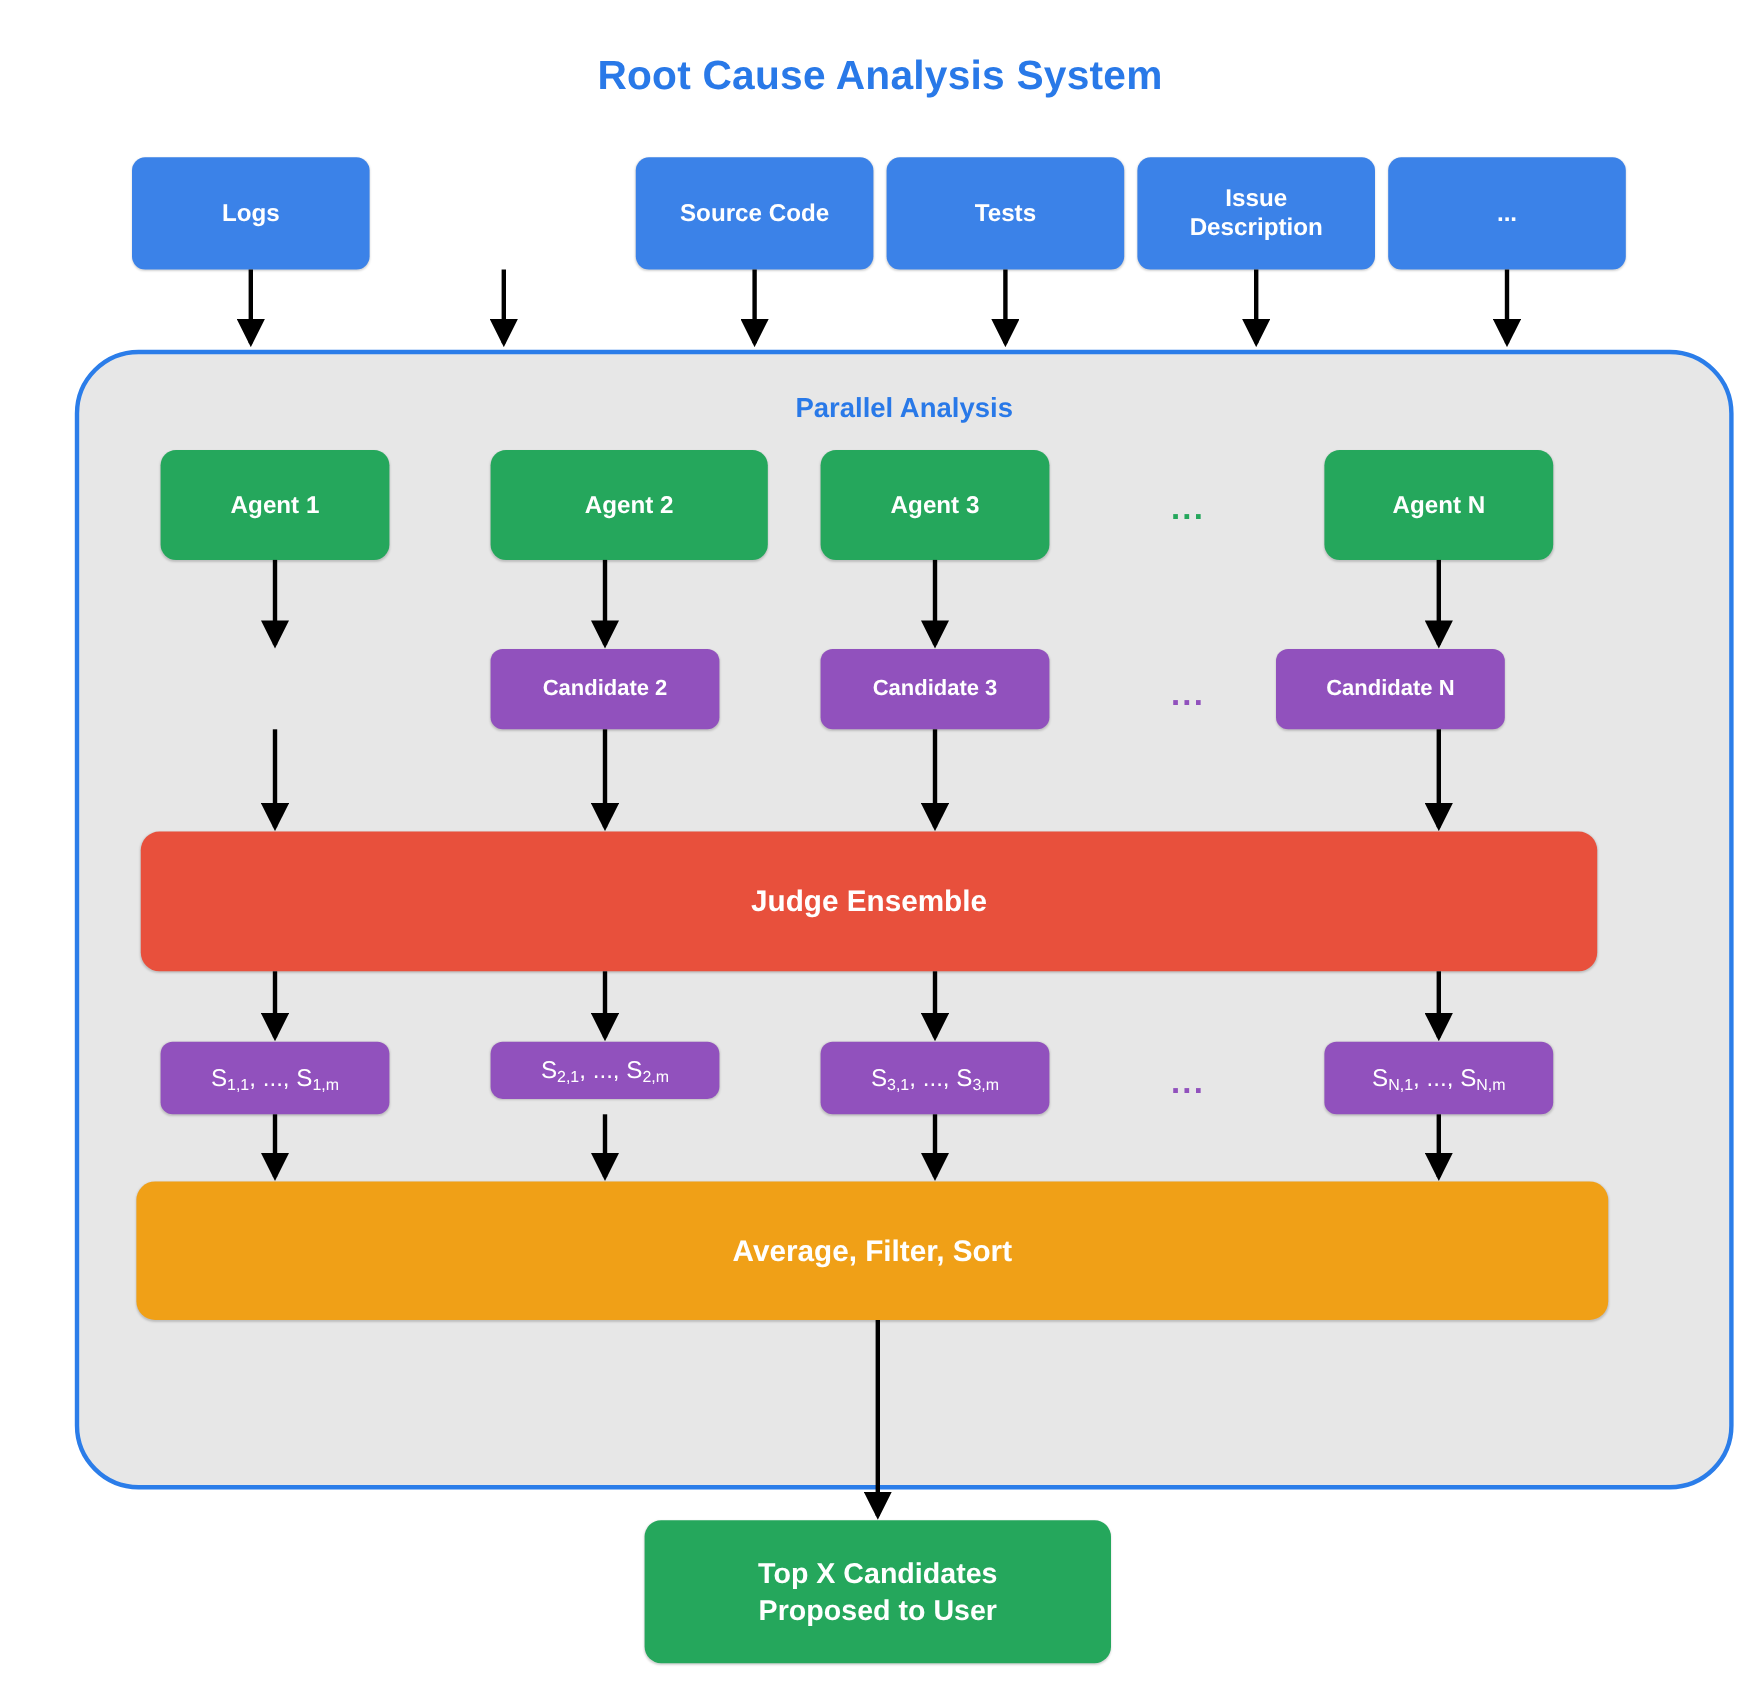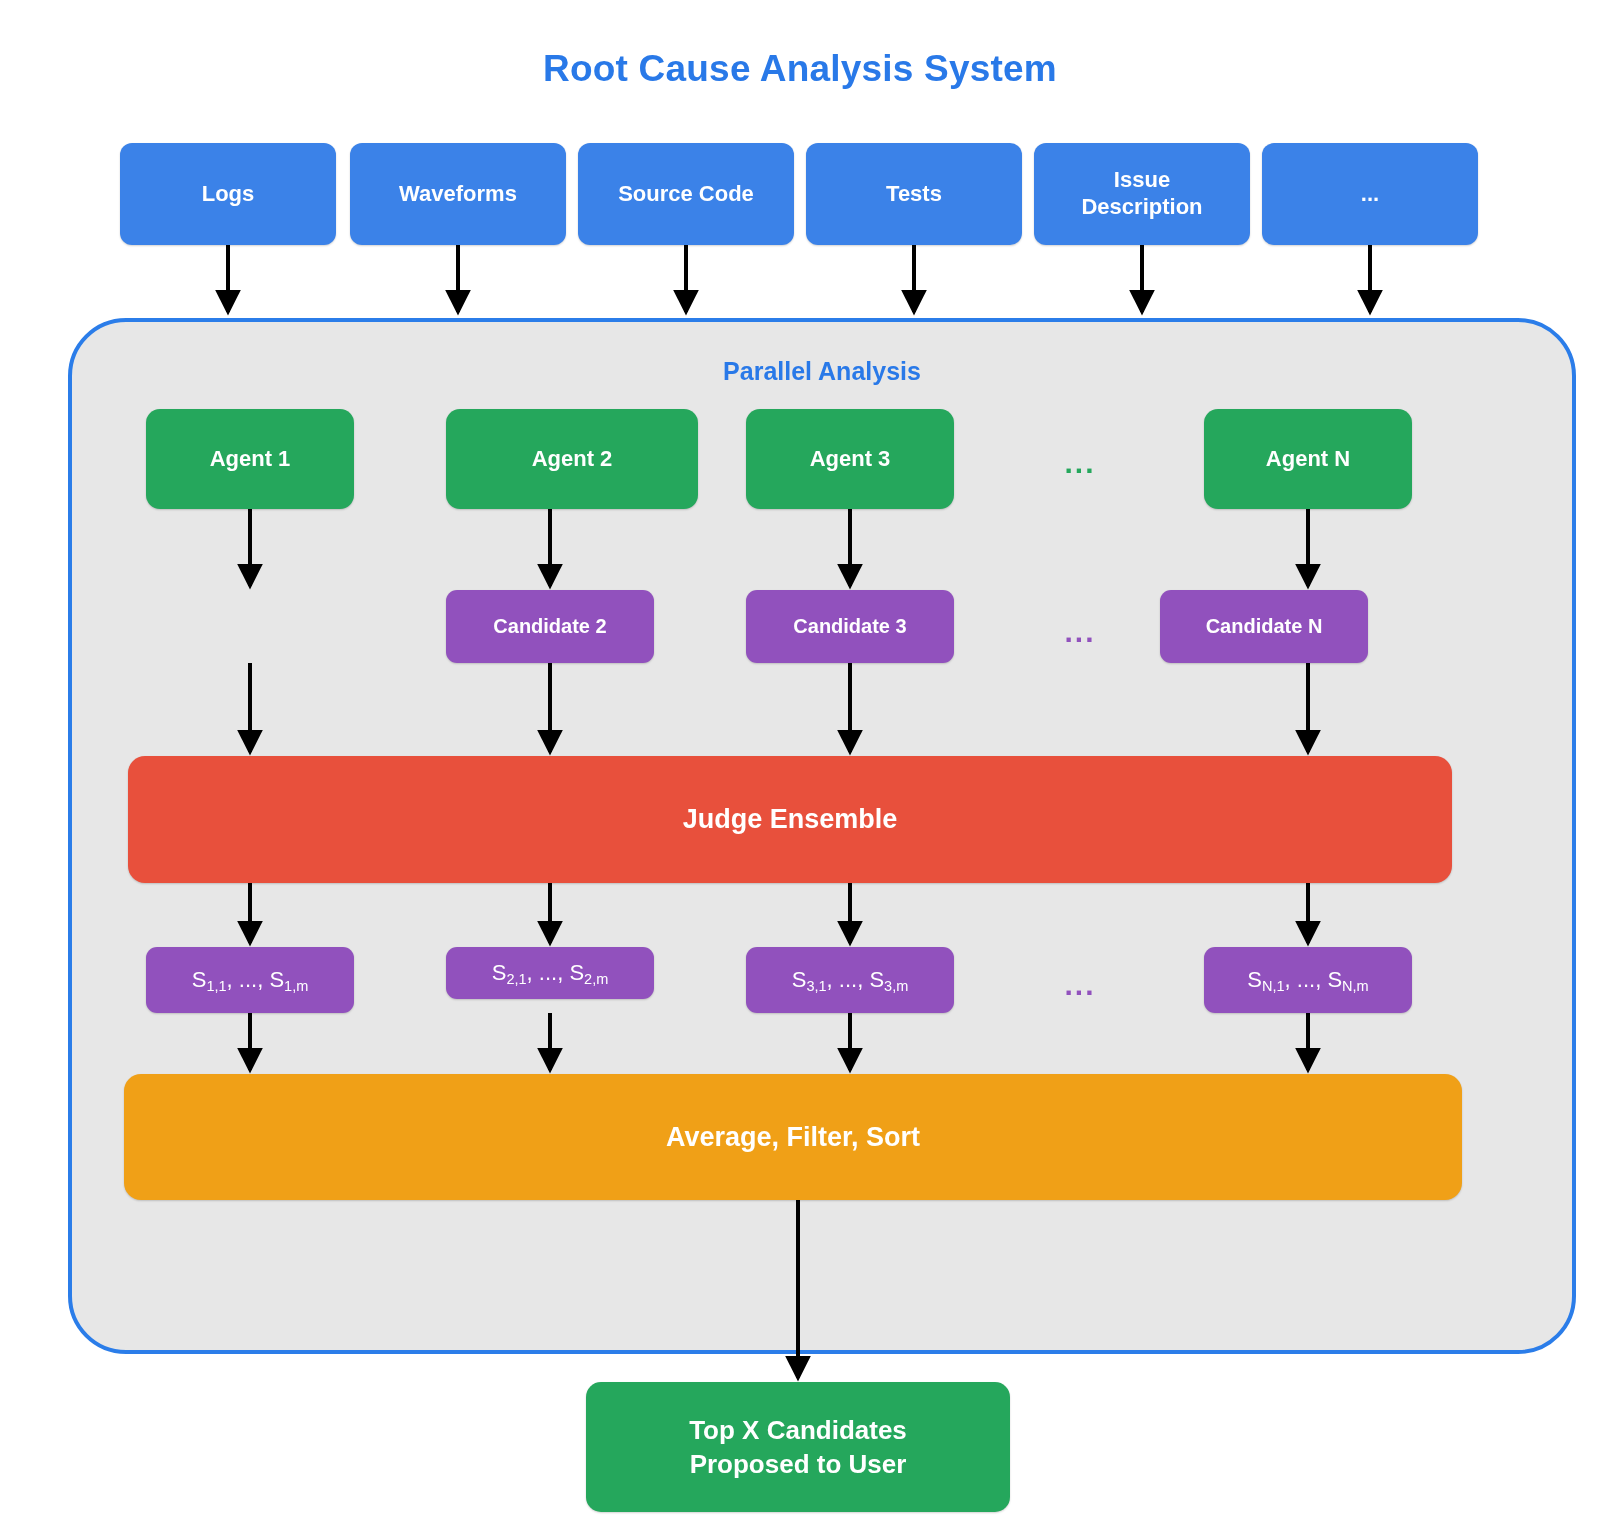--- a/index.html
+++ b/index.html
@@ -111,23 +111,20 @@
 </head>
 <body>
 
 <div id="canvas">
 
   <div class="diagram-title">Root Cause Analysis System</div>
 
   <div class="node source" style="left:120px;  top:143px; width:216px; height:102px;">
     <span>Logs</span>
   </div>
-  <div class="node source" style="left:350px;  top:143px; width:216px; height:102px;">
-    <span>Waveforms</span>
-  </div>
   <div class="node source" style="left:578px;  top:143px; width:216px; height:102px;">
     <span>Source Code</span>
   </div>
   <div class="node source" style="left:806px;  top:143px; width:216px; height:102px;">
     <span>Tests</span>
   </div>
   <div class="node source" style="left:1034px; top:143px; width:216px; height:102px;">
     <span class="multiline">Issue<br>Description</span>
   </div>
   <div class="node source" style="left:1262px; top:143px; width:216px; height:102px;">

